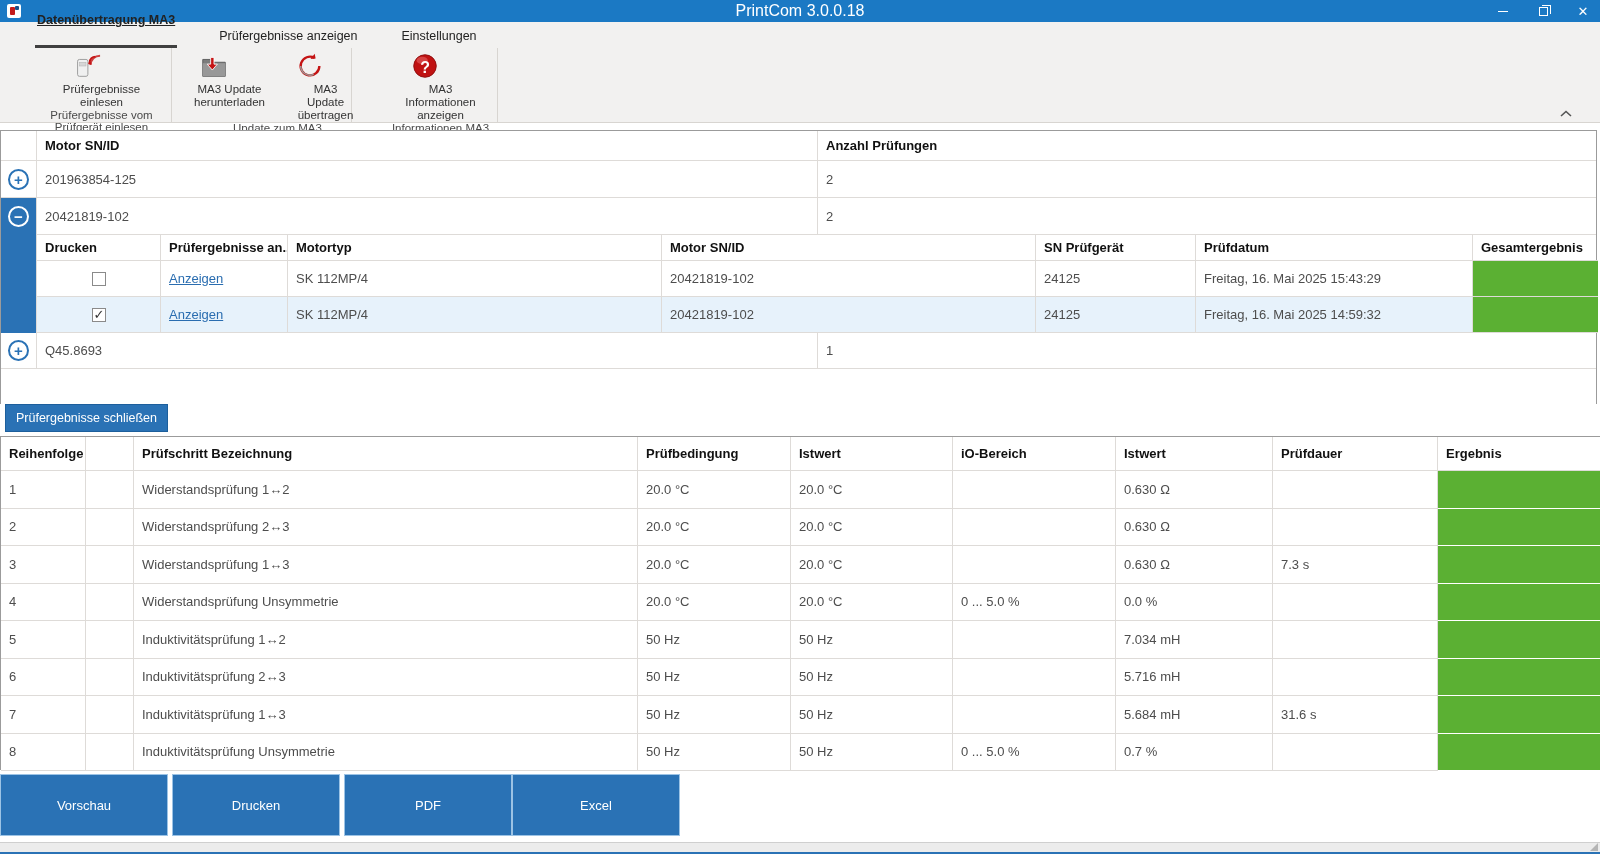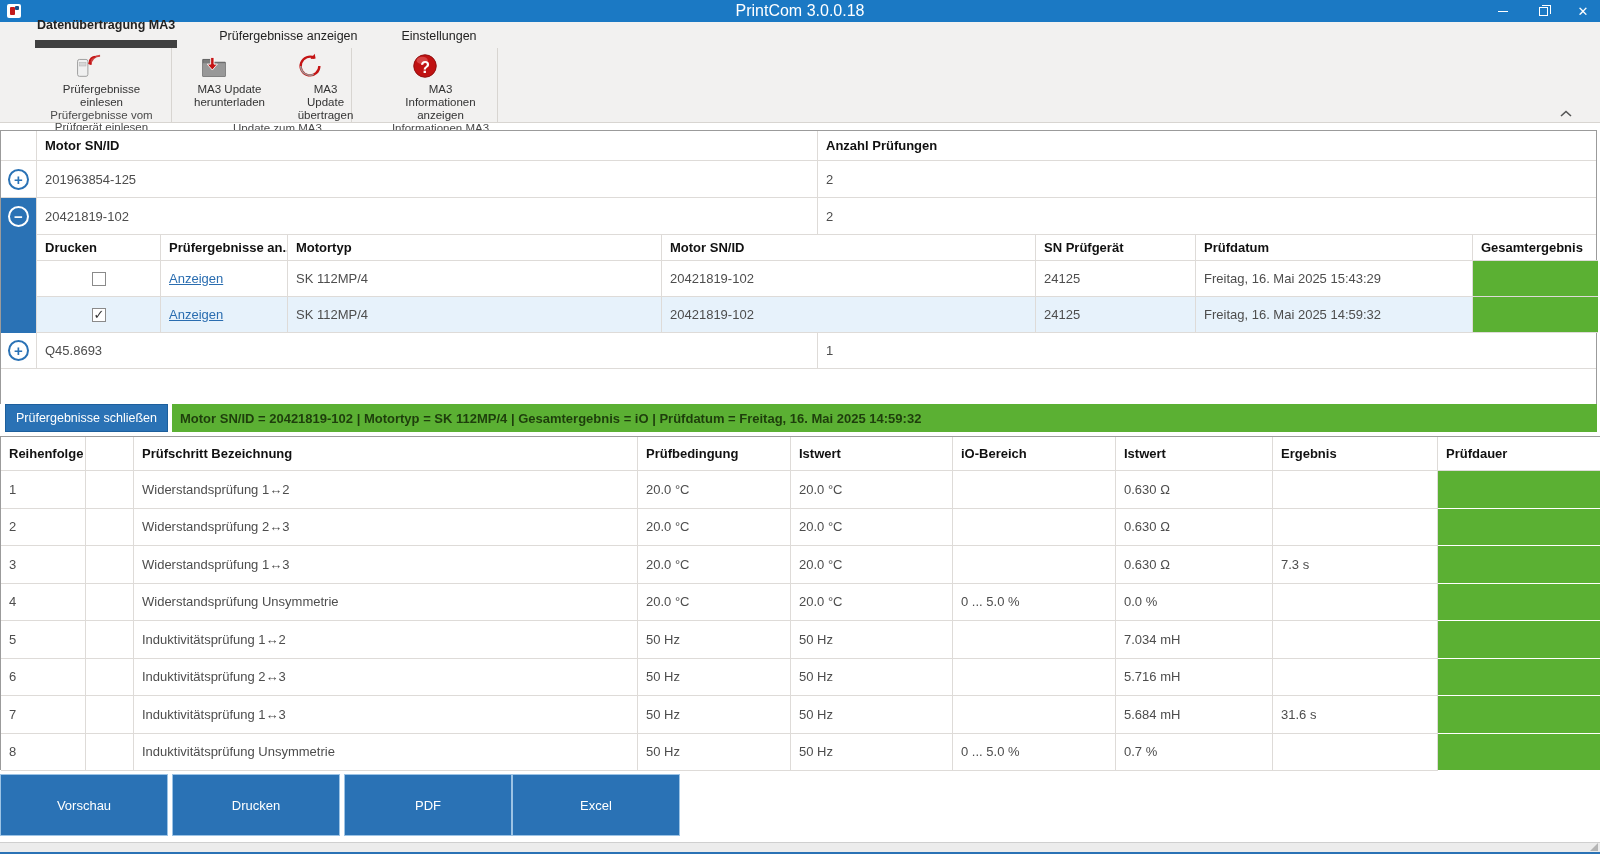--- a/index.html
+++ b/index.html
@@ -14,21 +14,21 @@
   .title-text { position:absolute; left:0; right:0; text-align:center; color:#fff; font-size:16px; }
   .win-controls { position:absolute; right:10px; top:0; height:22px; display:flex; align-items:center; gap:26px; color:#fff; }
   .win-btn { width:14px; height:14px; display:flex; align-items:center; justify-content:center; font-size:13px; cursor:default; }
   .min-glyph { width:10px; height:1px; background:#fff; display:block; }
   .restore-glyph { width:9px; height:9px; border:1px solid #fff; position:relative; display:block; }
   .restore-glyph::after { content:""; position:absolute; left:2px; top:-3px; width:8px; height:8px; border-top:1px solid #fff; border-right:1px solid #fff; }
 
   
   .tabrow { position:absolute; top:22px; left:0; width:1600px; height:26px; background:#f2f1f0; display:flex; align-items:flex-end; padding-left:35px; gap:40px; }
   .tab { font-size:12.5px; color:#222; padding:4px 2px 5px 2px; }
-  .tab.active { font-weight:bold; border-bottom:8px solid #404040; padding-bottom:8px; }
+  .tab.active { font-weight:bold; border-bottom:3px solid #404040; padding-bottom:18px;text-decoration:underline; }
 
   
   .ribbon { position:absolute; top:48px; left:0; width:1600px; height:75px; background:#f2f1f0; border-bottom:1px solid #d8d5d1; }
   .rgroup { position:absolute; top:0; height:75px; border-right:1px solid #d8d5d1; display:flex; flex-direction:column; }
   .rgroup-buttons { flex:1; display:flex; justify-content:center; align-items:flex-start; gap:10px; padding-top:3px; }
   .rbtn { width:92px; display:flex; flex-direction:column; align-items:center; text-align:center; }
   .rbtn-icon { width:30px; height:30px; }
   .rbtn-label { font-size:11.5px; line-height:13px; color:#333; margin-top:2px;margin-left:32px; }
   .rgroup-label { text-align:center; font-size:11.5px; color:#4a4a4a; padding-bottom:3px;margin-left:32px; }
   .ribbon-collapse { position:absolute; right:28px; top:62px; width:12px; height:8px; }
@@ -230,34 +230,33 @@
         <span class="expander">+</span>
       </div>
     <div class="ug-cell">Q45.8693</div>
     <div class="ug-cell">1</div>
   </div>
   <div class="empty-strip"></div>
 </div>
 
 <div class="banner-row">
   <div class="close-btn">Prüfergebnisse schließen</div>
-  <div class="banner-bar">Motor SN/ID = 20421819-102 | Motortyp = SK 112MP/4 | Gesamtergebnis = iO | Prüfdatum = Freitag, 16. Mai 2025 14:59:32</div>
 </div>
 
 <div class="steps-table">
   <div class="st-row header">
     <div class="st-cell hdr">Reihenfolge</div>
     <div class="st-cell hdr"></div>
     <div class="st-cell hdr">Prüfschritt Bezeichnung</div>
     <div class="st-cell hdr">Prüfbedingung</div>
     <div class="st-cell hdr">Istwert</div>
     <div class="st-cell hdr">iO-Bereich</div>
     <div class="st-cell hdr">Istwert</div>
+    <div class="st-cell hdr">Prüfdauer</div>
     <div class="st-cell hdr">Ergebnis</div>
-    <div class="st-cell hdr">Prüfdauer</div>
   </div>
 
   <div class="st-row">
     <div class="st-cell">1</div>
     <div class="st-cell"></div>
     <div class="st-cell">Widerstandsprüfung 1↔2</div>
     <div class="st-cell">20.0 °C</div>
     <div class="st-cell">20.0 °C</div>
     <div class="st-cell"></div>
     <div class="st-cell">0.630 Ω</div>

